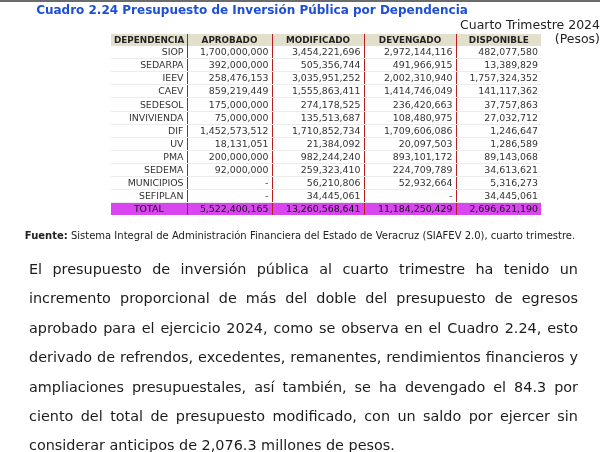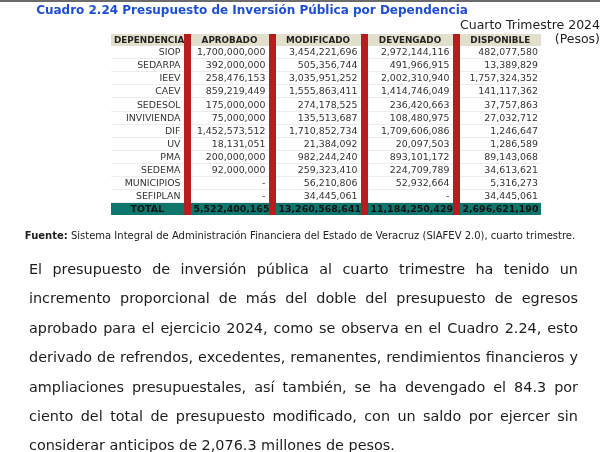--- a/index.html
+++ b/index.html
@@ -27,23 +27,23 @@
     border-bottom:1px solid #ececec;
   }
   table.budget thead th {
     background:#e2dfcd; font-weight:bold; color:#222; font-size:8.8px;
     border-bottom:none;
   }
   table.budget th.left { text-align:left; }
   table.budget th.num { text-align:center; }
   table.budget td.name { text-align:right; color:#333; }
   table.budget td.num { text-align:right; color:#333; }
-  table.budget td + td, table.budget th + th { border-left:7px solid #b91c1c; }
+  table.budget td + td, table.budget th + th { border-left:1px solid #b91c1c; }
   table.budget tr.total td {
-    background:#0f766e; font-weight:bold; color:#111; border-bottom:none;
+    background:#d946ef; font-weight:normal; color:#111; border-bottom:none;
   }
   table.budget tr.total td.name { text-align:center; }
   .source {
     position:absolute; left:0; top:229px; width:600px; text-align:center;
     font-size:10px; line-height:13px; color:#222;
   }
   .source b { font-weight:bold; }
   .paragraph {
     position:absolute; left:29px; top:255px; width:549px;
     font-size:14.4px; line-height:29.4px; color:#1c1c1c; text-align:justify;

